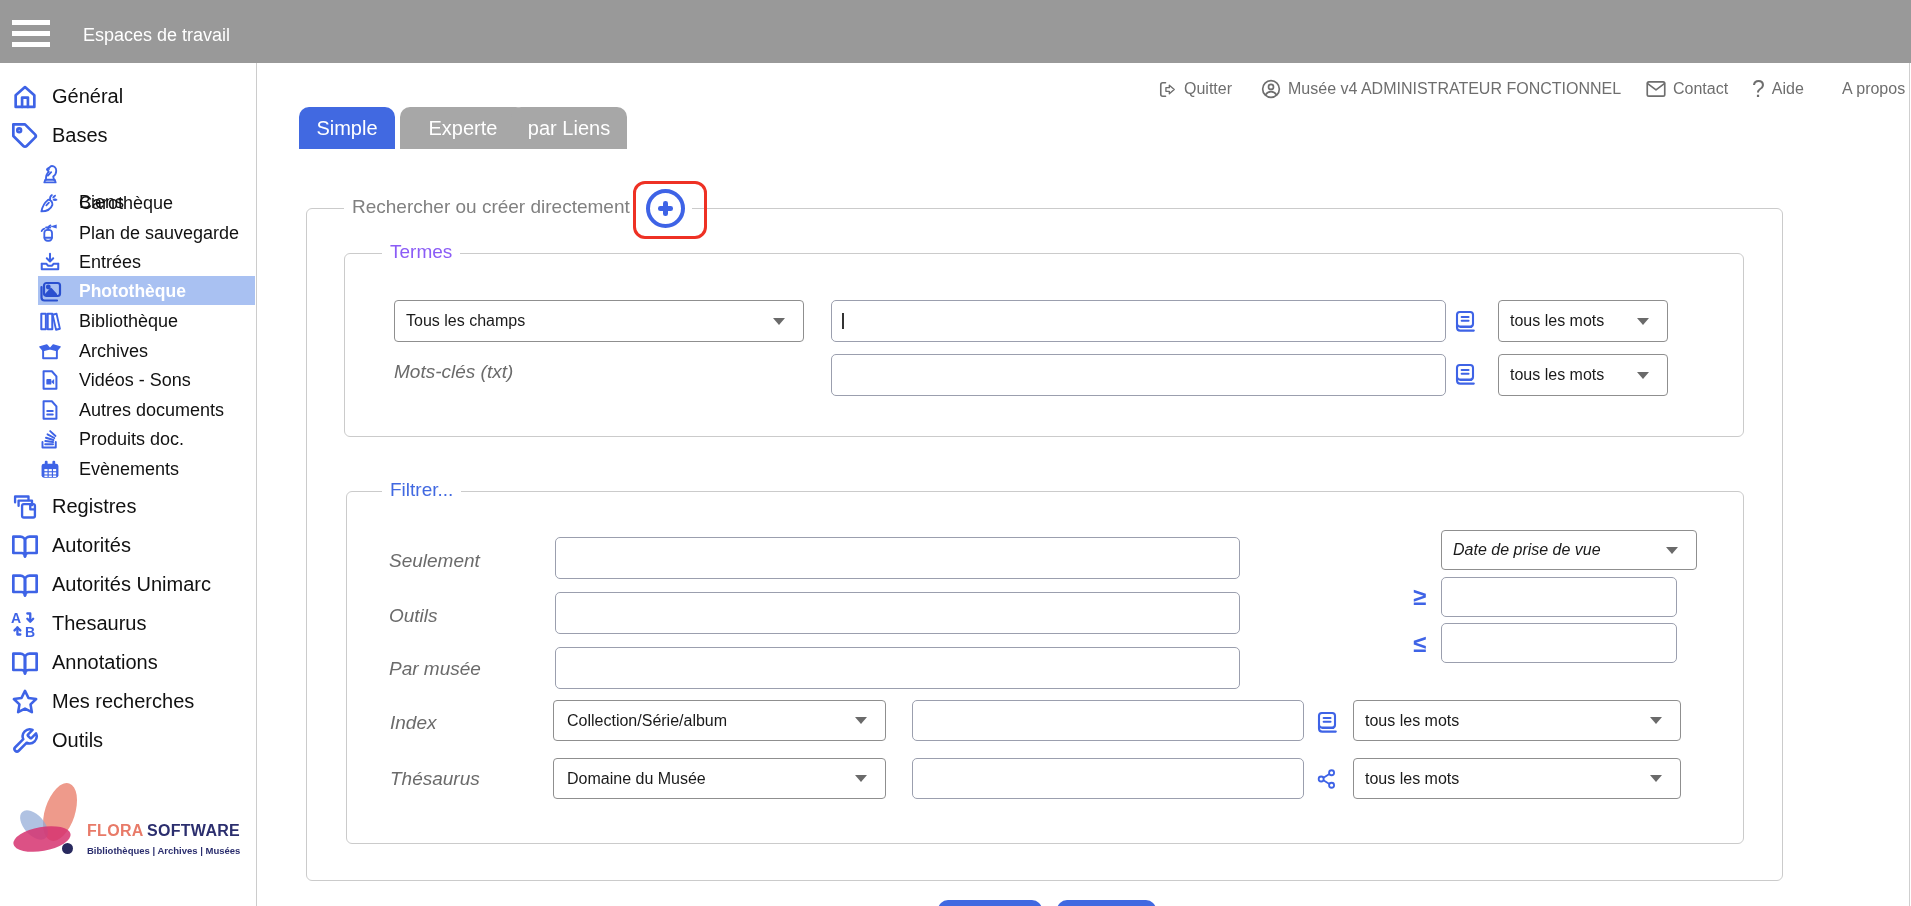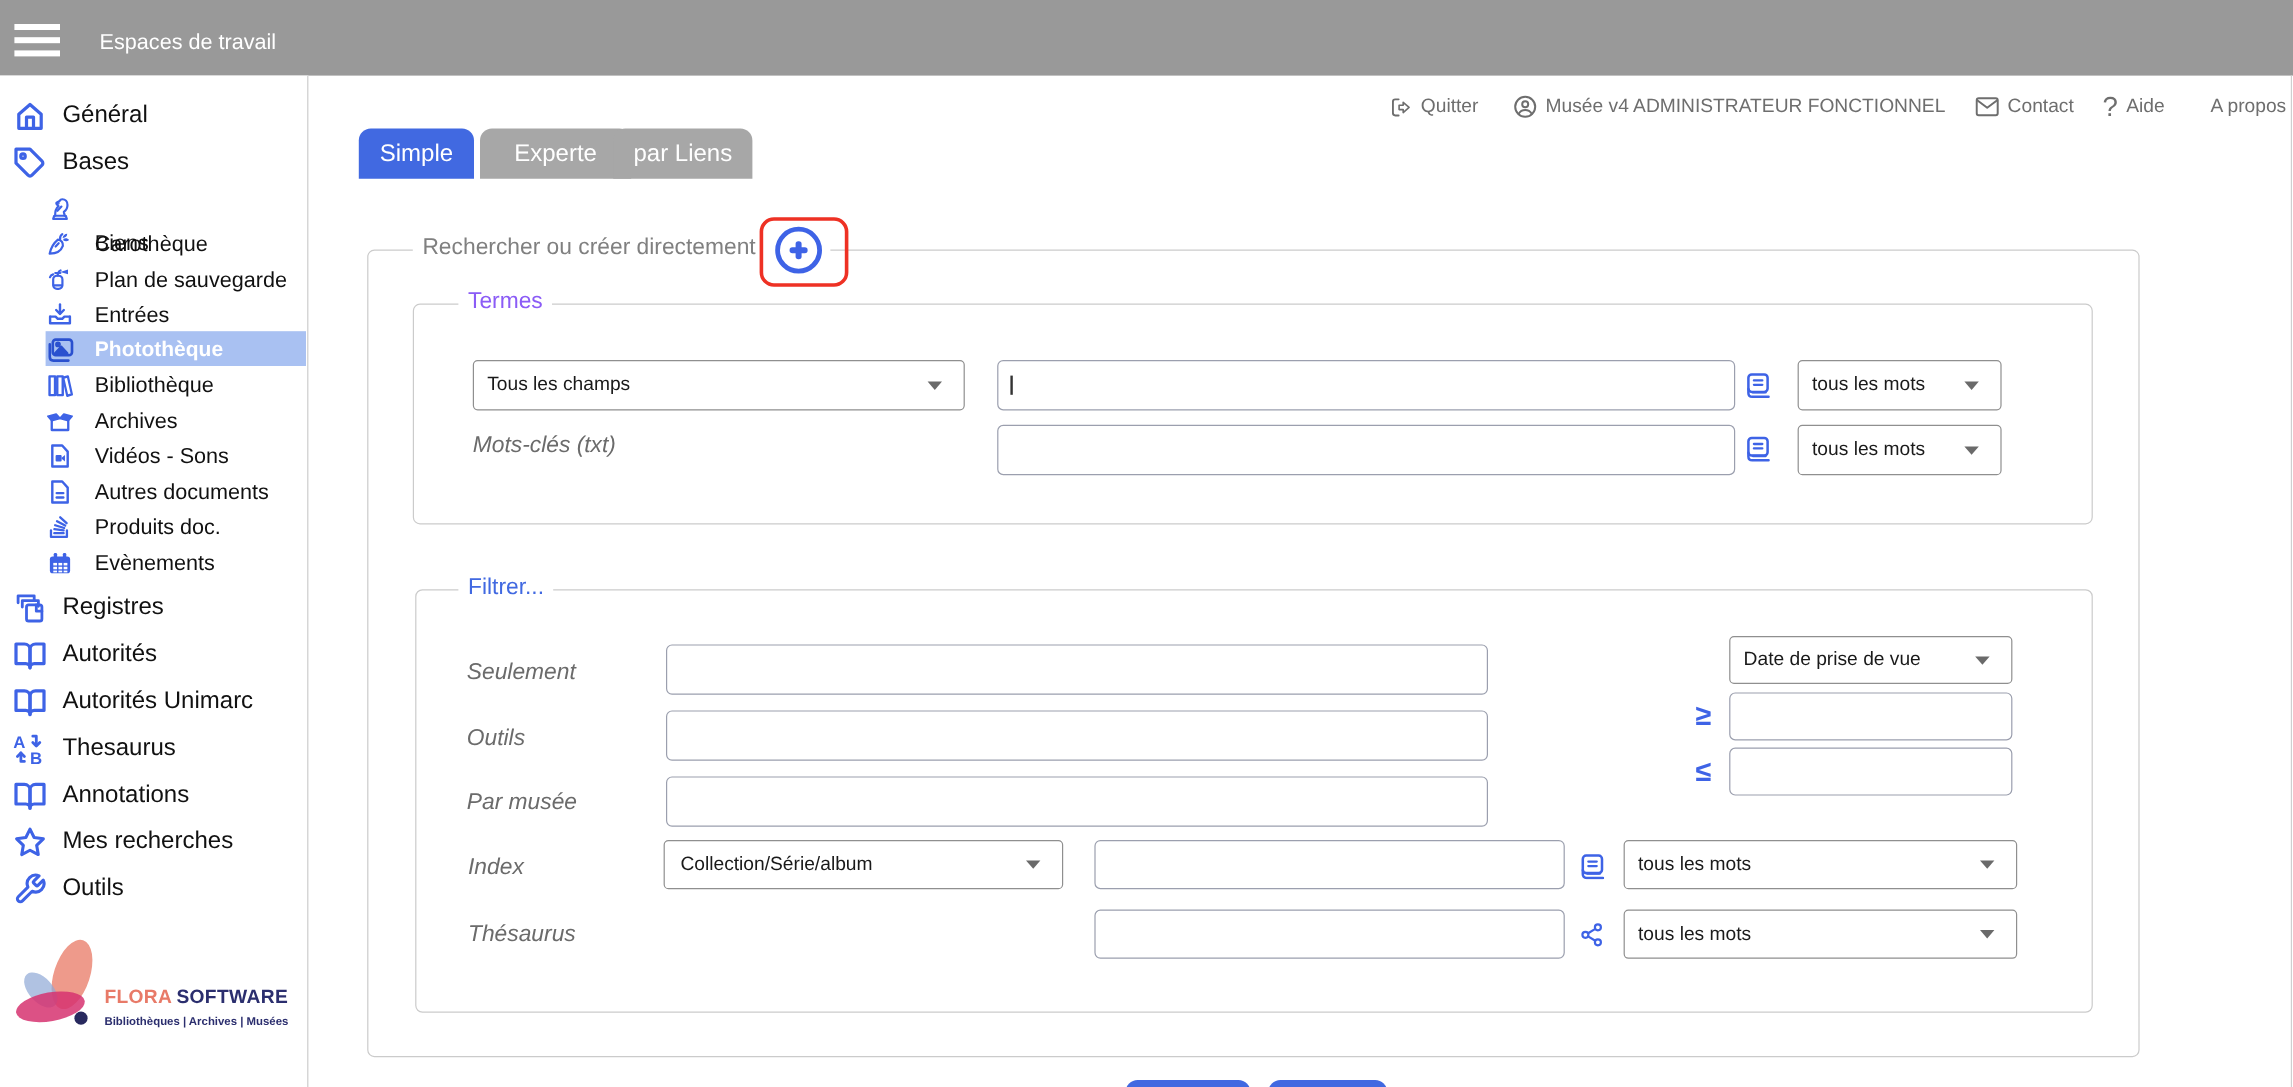--- a/index.html
+++ b/index.html
@@ -260,39 +260,40 @@
 
   <div class="lbl" style="left:389px; top:550px;">Seulement</div>
   <div class="inp" style="left:555px; top:537px; width:685px; height:42px;"></div>
 
   <div class="lbl" style="left:389px; top:605px;">Outils</div>
   <div class="inp" style="left:555px; top:592px; width:685px; height:42px;"></div>
 
   <div class="lbl" style="left:389px; top:658px;">Par musée</div>
   <div class="inp" style="left:555px; top:647px; width:685px; height:42px;"></div>
 
-  <div class="sel" style="left:1441px; top:530px; width:236px; height:40px;">Date de prise de vue<span class="car"></span></div>
+  <div class="sel" style="left:1441px; top:530px; width:256px; height:40px;font-style:italic;">Date de prise de vue<span class="car"></span></div>
   <div class="cmp" style="left:1413px; top:583px;">≥</div>
   <div class="inp" style="left:1441px; top:577px; width:236px; height:40px;"></div>
   <div class="cmp" style="left:1413px; top:630px;">≤</div>
   <div class="inp" style="left:1441px; top:623px; width:236px; height:40px;"></div>
 
   <div class="lbl" style="left:390px; top:712px;">Index</div>
   <div class="sel" style="left:553px; top:700px; width:333px; height:41px; padding-left:13px;">Collection/Série/album<span class="car"></span></div>
   <div class="inp" style="left:912px; top:700px; width:392px; height:41px;"></div>
   <svg class="abs" style="left:1317px; top:711px;" width="20" height="22" viewBox="0 0 20 22" fill="none" stroke="#3e63e6" stroke-linecap="round" stroke-linejoin="round">
       <rect x="2" y="2" width="16" height="14.6" rx="2.8" stroke-width="2.1"></rect>
       <path d="M6.6 7h7" stroke-width="1.9"></path>
       <path d="M6.6 10.7h7" stroke-width="1.9"></path>
       <path d="M2 14.2v3.2c0 2 1.2 3.2 3.2 3.2h13.6" stroke-width="2.1"></path>
       <path d="M5.7 17h10.7" stroke-width="1.9"></path>
     </svg>
   <div class="sel" style="left:1353px; top:700px; width:328px; height:41px;">tous les mots<span class="car"></span></div>
 
   <div class="lbl" style="left:390px; top:768px;">Thésaurus</div>
+  <div class="sel" style="left:553px; top:758px; width:333px; height:41px; padding-left:13px;">Domaine du Musée<span class="car"></span></div>
   <div class="inp" style="left:912px; top:758px; width:392px; height:41px;"></div>
   <svg class="abs" style="left:1317px; top:768px;" width="20" height="22" viewBox="0 0 24 26" fill="none" stroke="#3e63e6" stroke-width="2.2">
       <circle cx="5" cy="13" r="3"></circle>
       <circle cx="17.5" cy="5.5" r="3"></circle>
       <circle cx="17.5" cy="20.5" r="3"></circle>
       <path d="M7.7 11.4l7.2-4.3"></path>
       <path d="M7.7 14.6l7.2 4.3"></path>
     </svg>
   <div class="sel" style="left:1353px; top:758px; width:328px; height:41px;">tous les mots<span class="car"></span></div>
 

